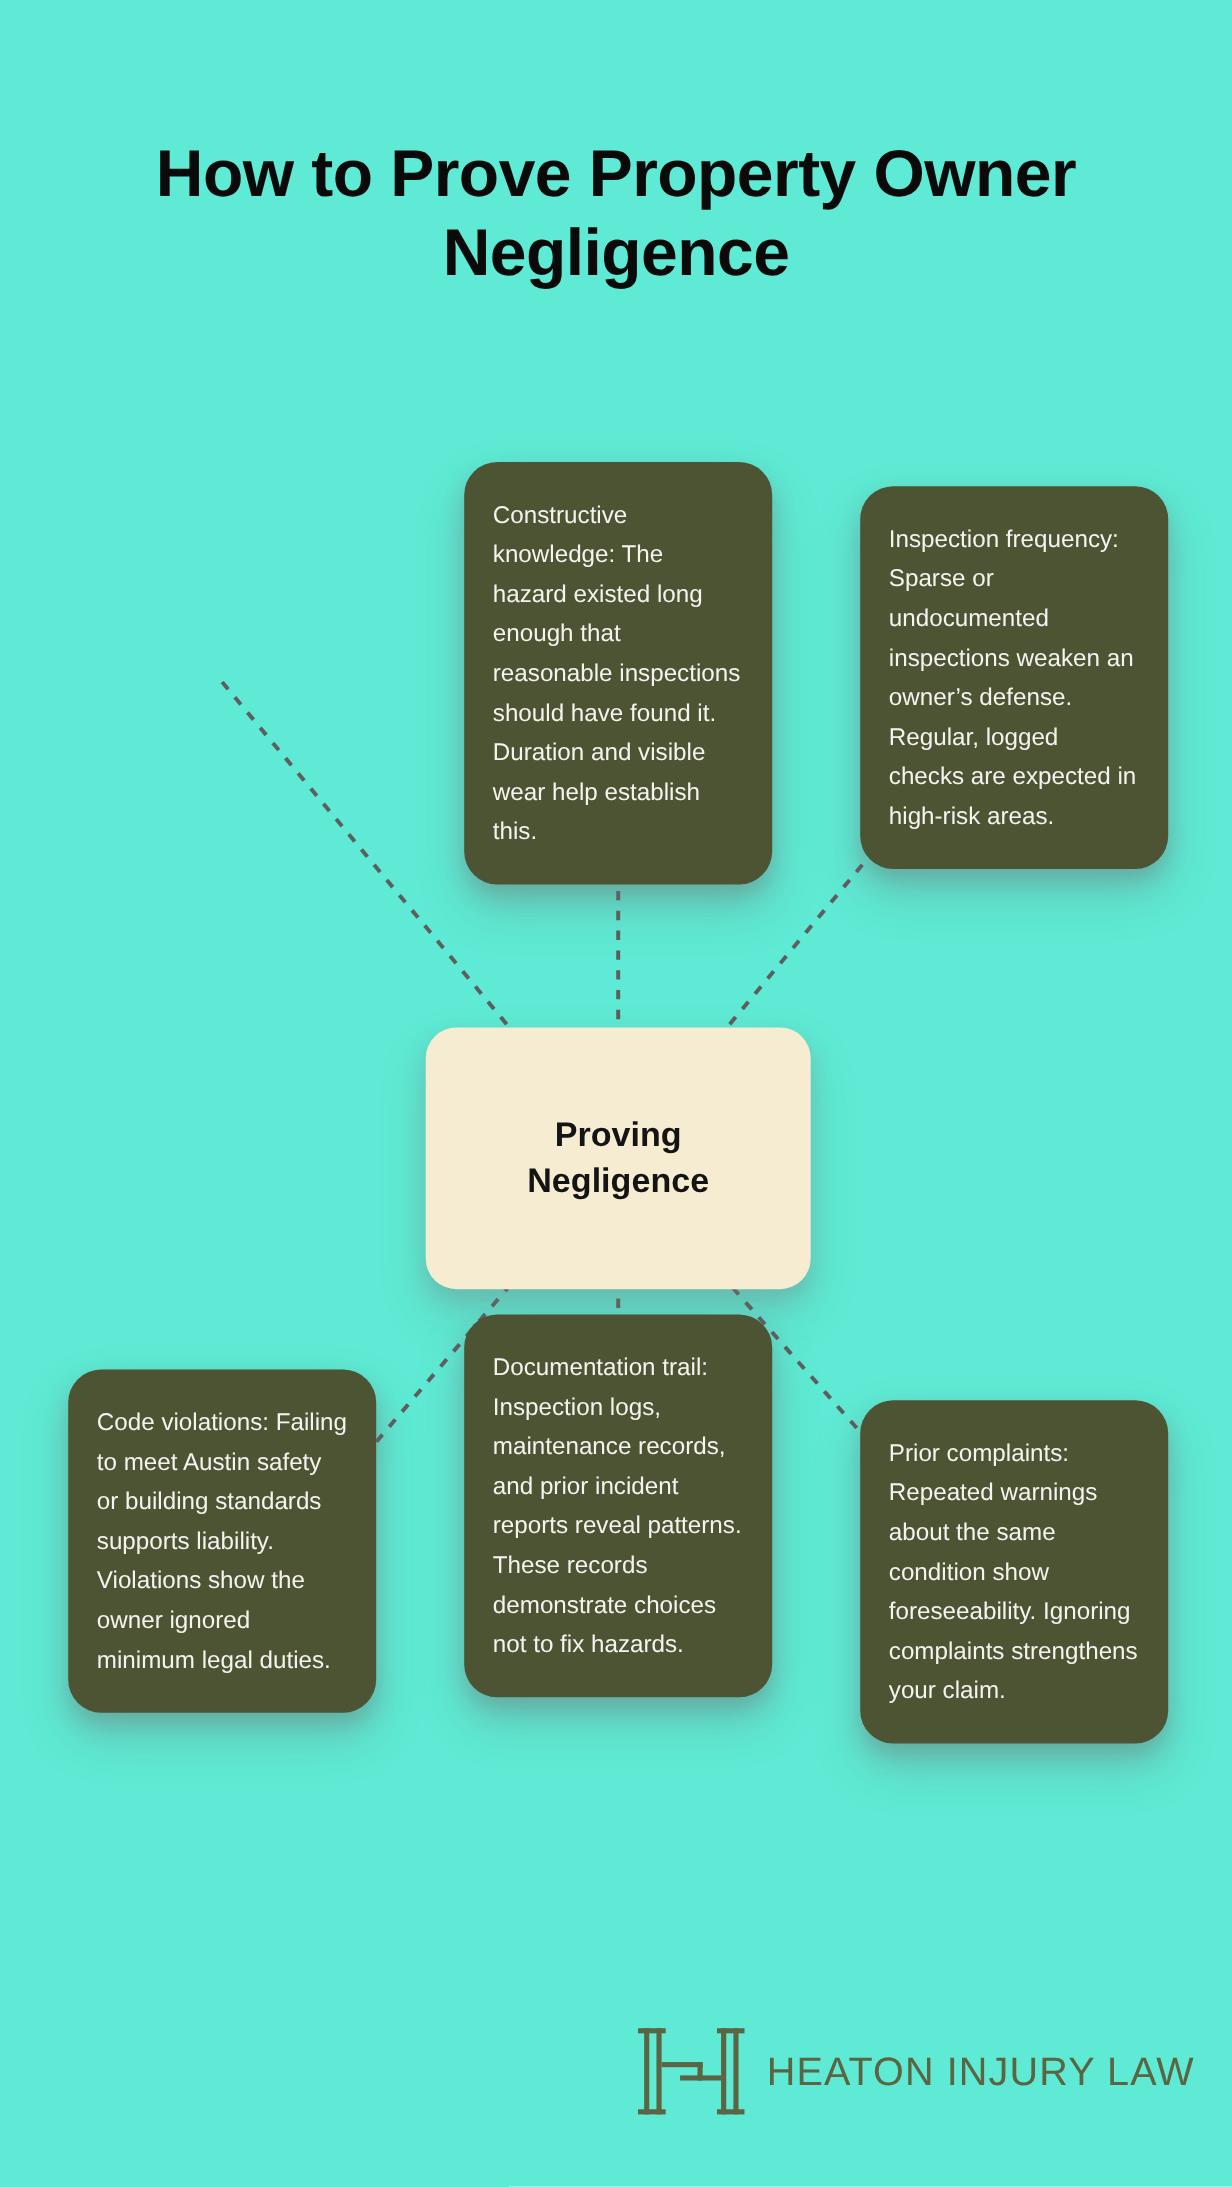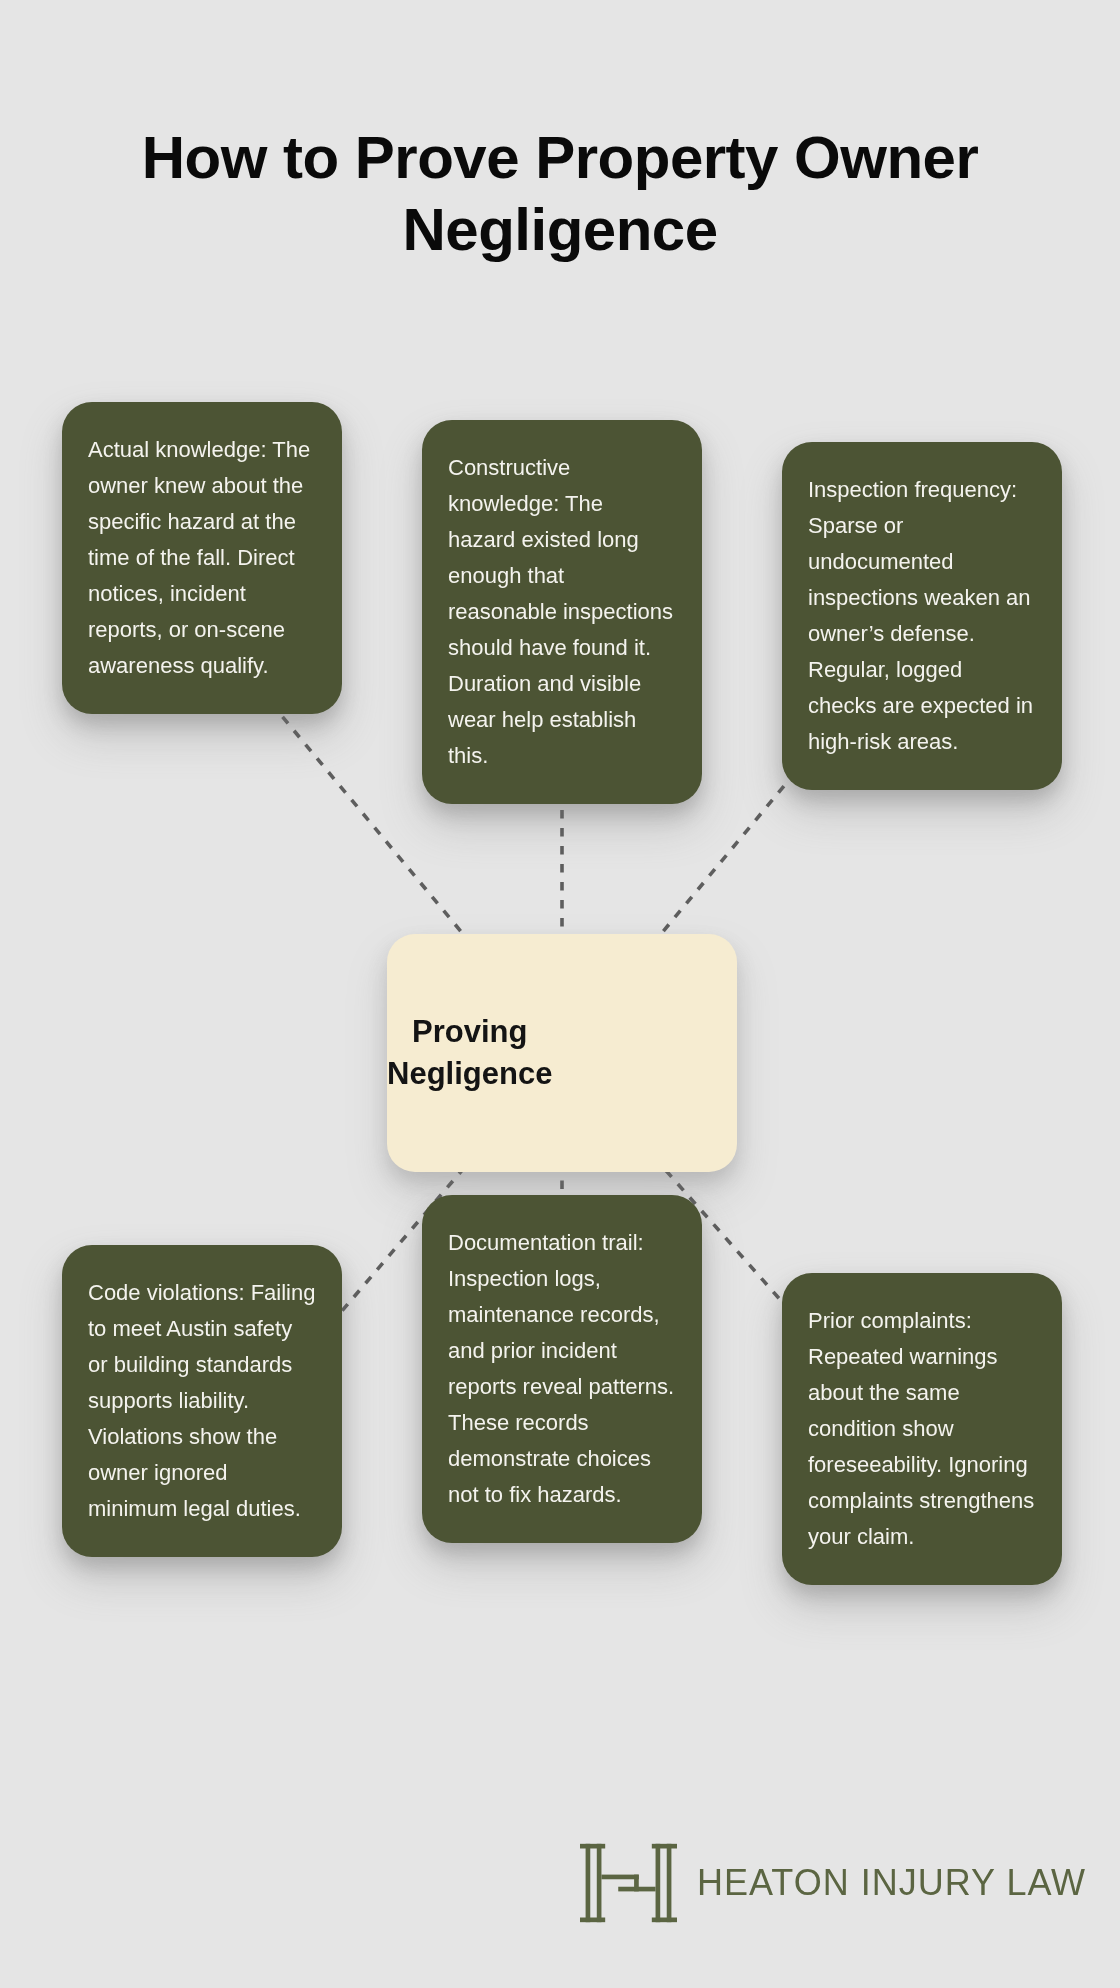--- a/index.html
+++ b/index.html
@@ -1,21 +1,21 @@
 <!DOCTYPE html>
 <html style="--box-green: #4C5434; --box-text: #F4F3EE; --center-cream: #F6ECD1; --dash-gray: #5E5E5E; --logo-green: #5B6542; --title-black: #0A0A0A;"><head>
 <meta charset="utf-8">
 <style>
   html, body { margin: 0; padding: 0; background: #ffffff; }
   #canvas {
     position: relative;
     width: 1120px;
     height: 1988px;
     margin: 0 auto;
-    background: #e5e5e5;
+    background: #5eead4;
     overflow: hidden;
     font-family: "Liberation Sans", "DejaVu Sans", sans-serif;
   }
   #connectors {
     position: absolute;
     inset: 0;
     z-index: 1;
   }
   .page-title {
     position: absolute;
@@ -54,20 +54,21 @@
   .center-node {
     position: absolute;
     left: 387px;
     top: 934px;
     width: 350px;
     height: 238px;
     border-radius: 28px;
     background: var(--center-cream, #F6ECD1);
     display: flex;
     align-items: center;
+    justify-content: center;
     z-index: 2;
     box-shadow: 0 10px 18px rgba(120,120,120,0.25), 0 22px 42px rgba(120,120,120,0.22);
   }
   .center-node-label {
     font-size: 31px;
     line-height: 42px;
     font-weight: bold;
     color: #141414;
     text-align: center;
     white-space: pre-line;
@@ -99,23 +100,20 @@
       <line x1="562" y1="630" x2="562" y2="1053"></line>
       <line x1="922" y1="620" x2="562" y2="1053"></line>
       <line x1="202" y1="1475" x2="562" y2="1053"></line>
       <line x1="562" y1="1495" x2="562" y2="1053"></line>
       <line x1="922" y1="1460" x2="562" y2="1053"></line>
     </g>
   </svg>
 
   <h1 class="page-title">How to Prove Property Owner Negligence</h1>
 
-  <div class="card tl">
-    <span>Actual knowledge: The owner knew about the specific hazard at the time of the fall. Direct notices, incident reports, or on-scene awareness qualify.</span>
-  </div>
   <div class="card tm">
     <span>Constructive knowledge: The hazard existed long enough that reasonable inspections should have found it. Duration and visible wear help establish this.</span>
   </div>
   <div class="card tr">
     <span>Inspection frequency: Sparse or undocumented inspections weaken an owner’s defense. Regular, logged checks are expected in high-risk areas.</span>
   </div>
 
   <div class="center-node">
     <span class="center-node-label">Proving
 Negligence</span>

